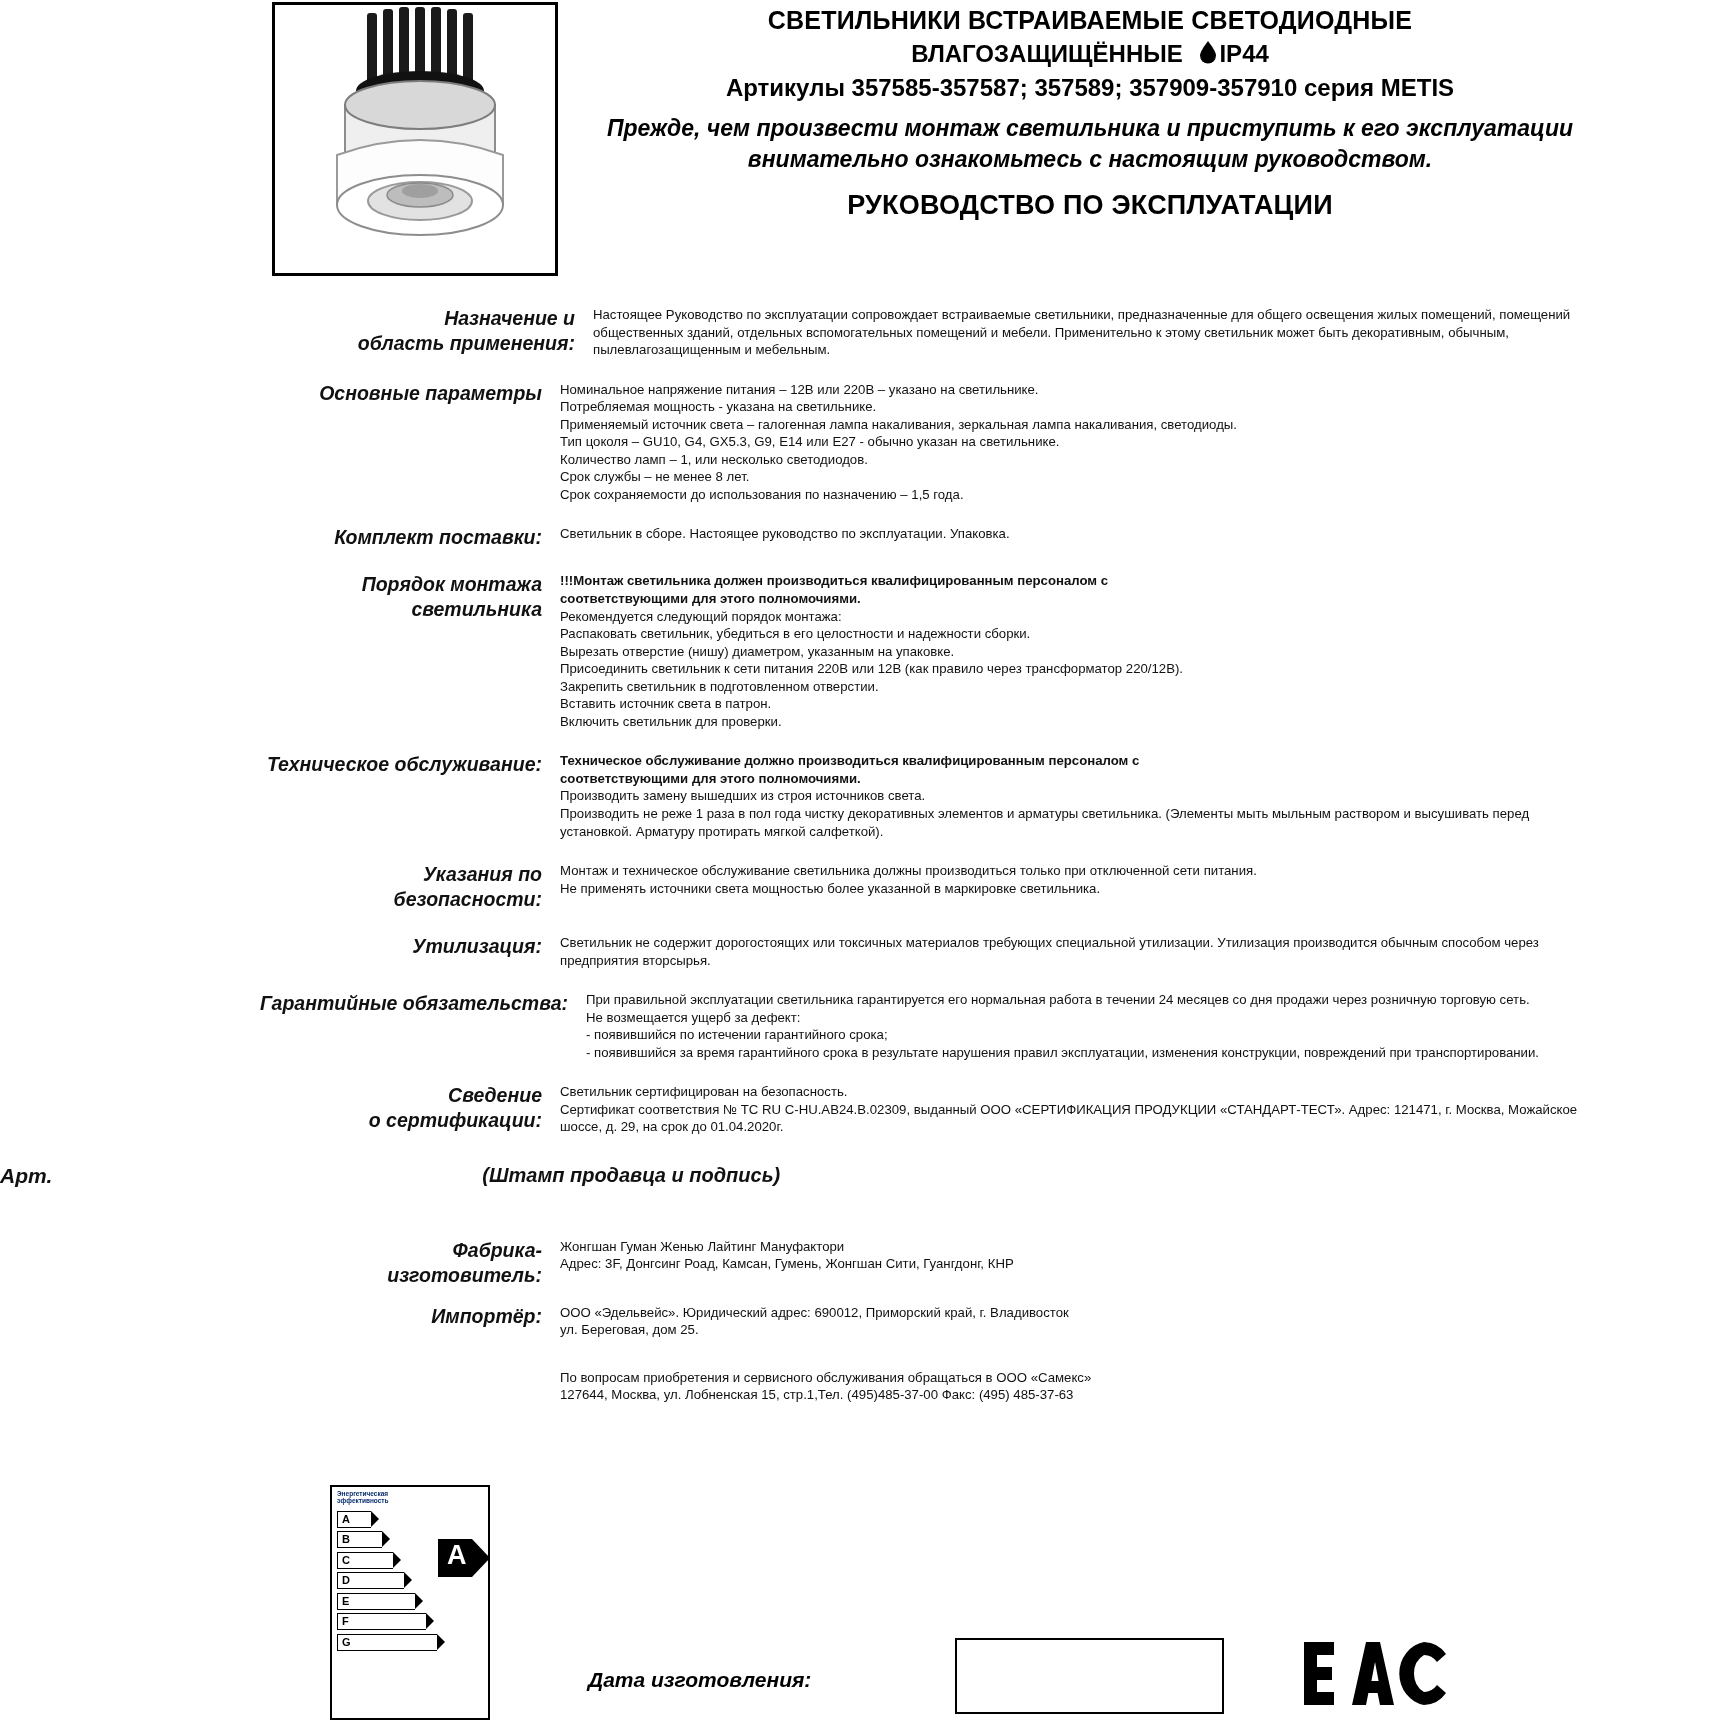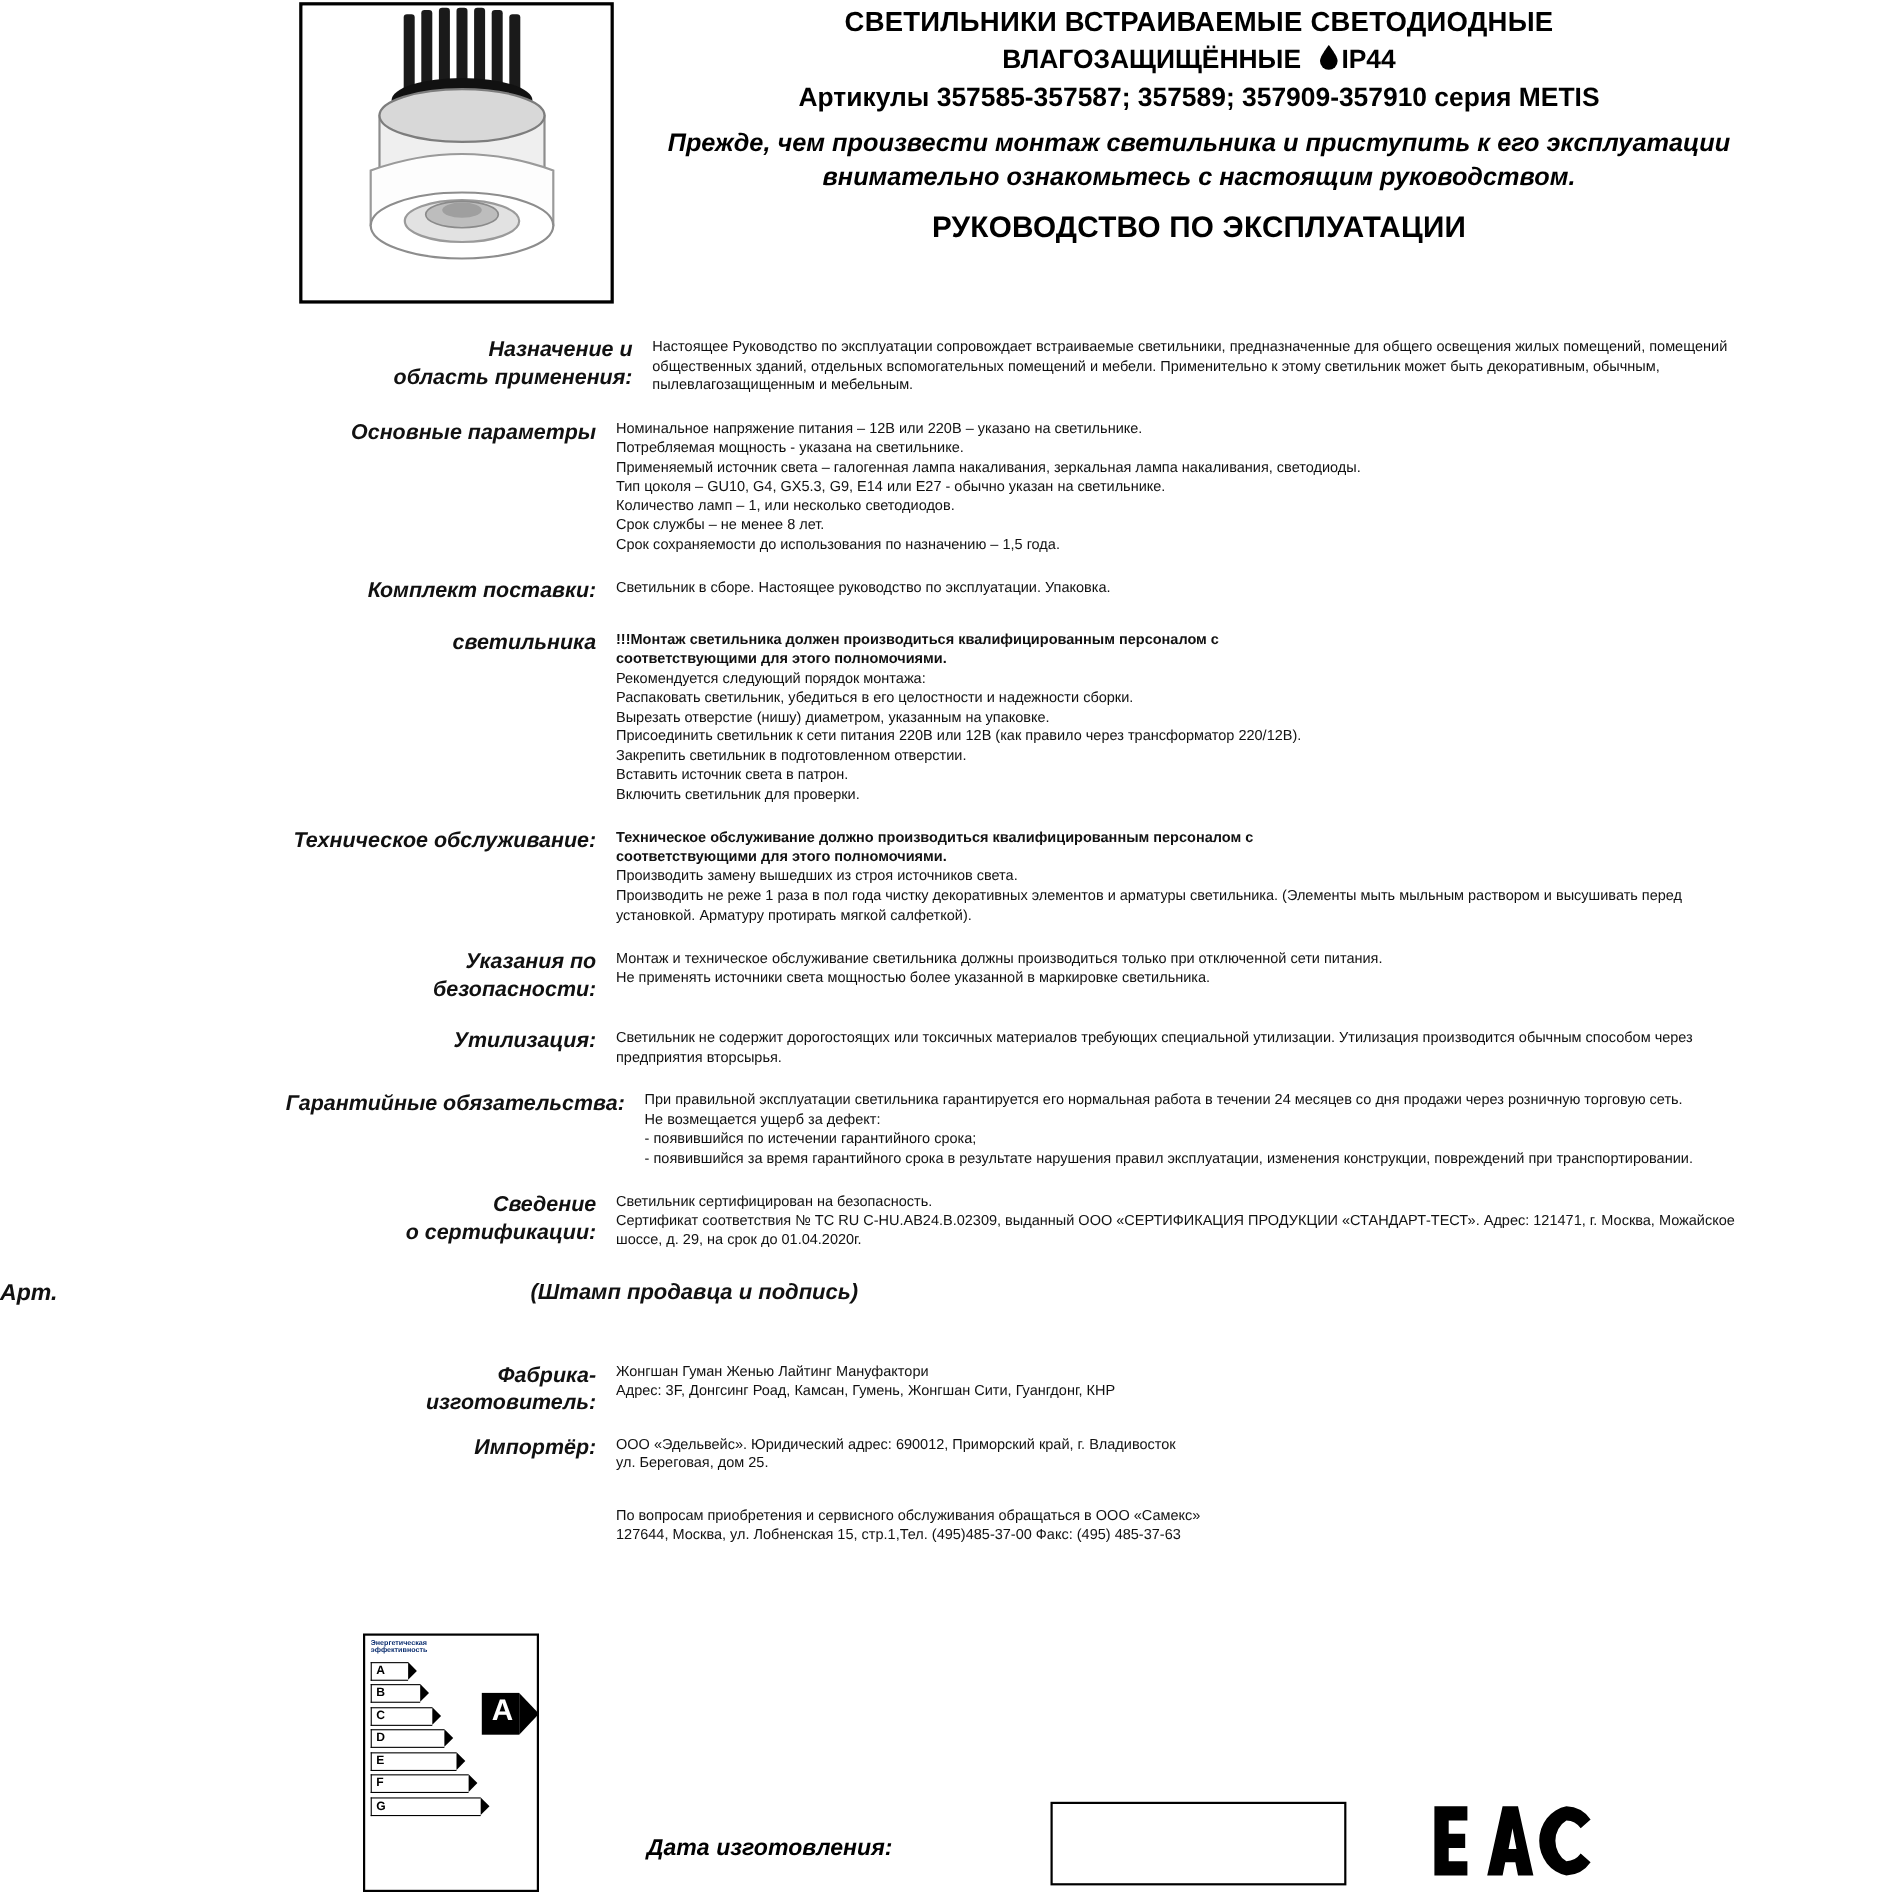--- a/index.html
+++ b/index.html
@@ -336,20 +336,21 @@
         <div class="row" style="margin-top: 22px;">
           <div class="label-col">
             <div>Комплект поставки:</div>
           </div>
           <div class="text-col">
             <p>Светильник в сборе. Настоящее руководство по эксплуатации. Упаковка.</p>
           </div>
         </div>
         <div class="row" style="margin-top: 22px;">
           <div class="label-col">
+            <div>Порядок монтажа</div>
             <div>светильника</div>
           </div>
           <div class="text-col">
             <p class="b">!!!Монтаж светильника должен производиться квалифицированным персоналом с</p>
             <p class="b">соответствующими для этого полномочиями.</p>
             <p>Рекомендуется следующий порядок монтажа:</p>
             <p>Распаковать светильник, убедиться в его целостности и надежности сборки.</p>
             <p>Вырезать отверстие (нишу) диаметром, указанным на упаковке.</p>
             <p>Присоединить светильник к сети питания 220В или 12В (как правило через трансформатор 220/12В).</p>
             <p>Закрепить светильник в подготовленном отверстии.</p>

